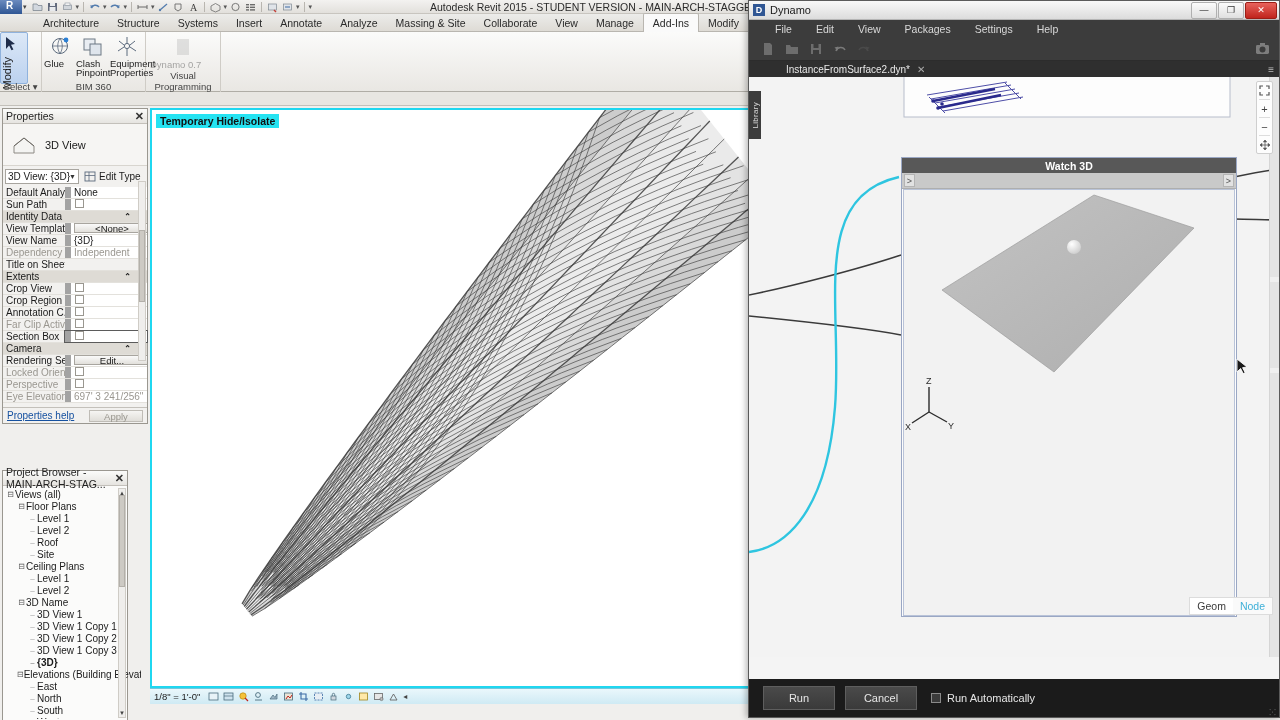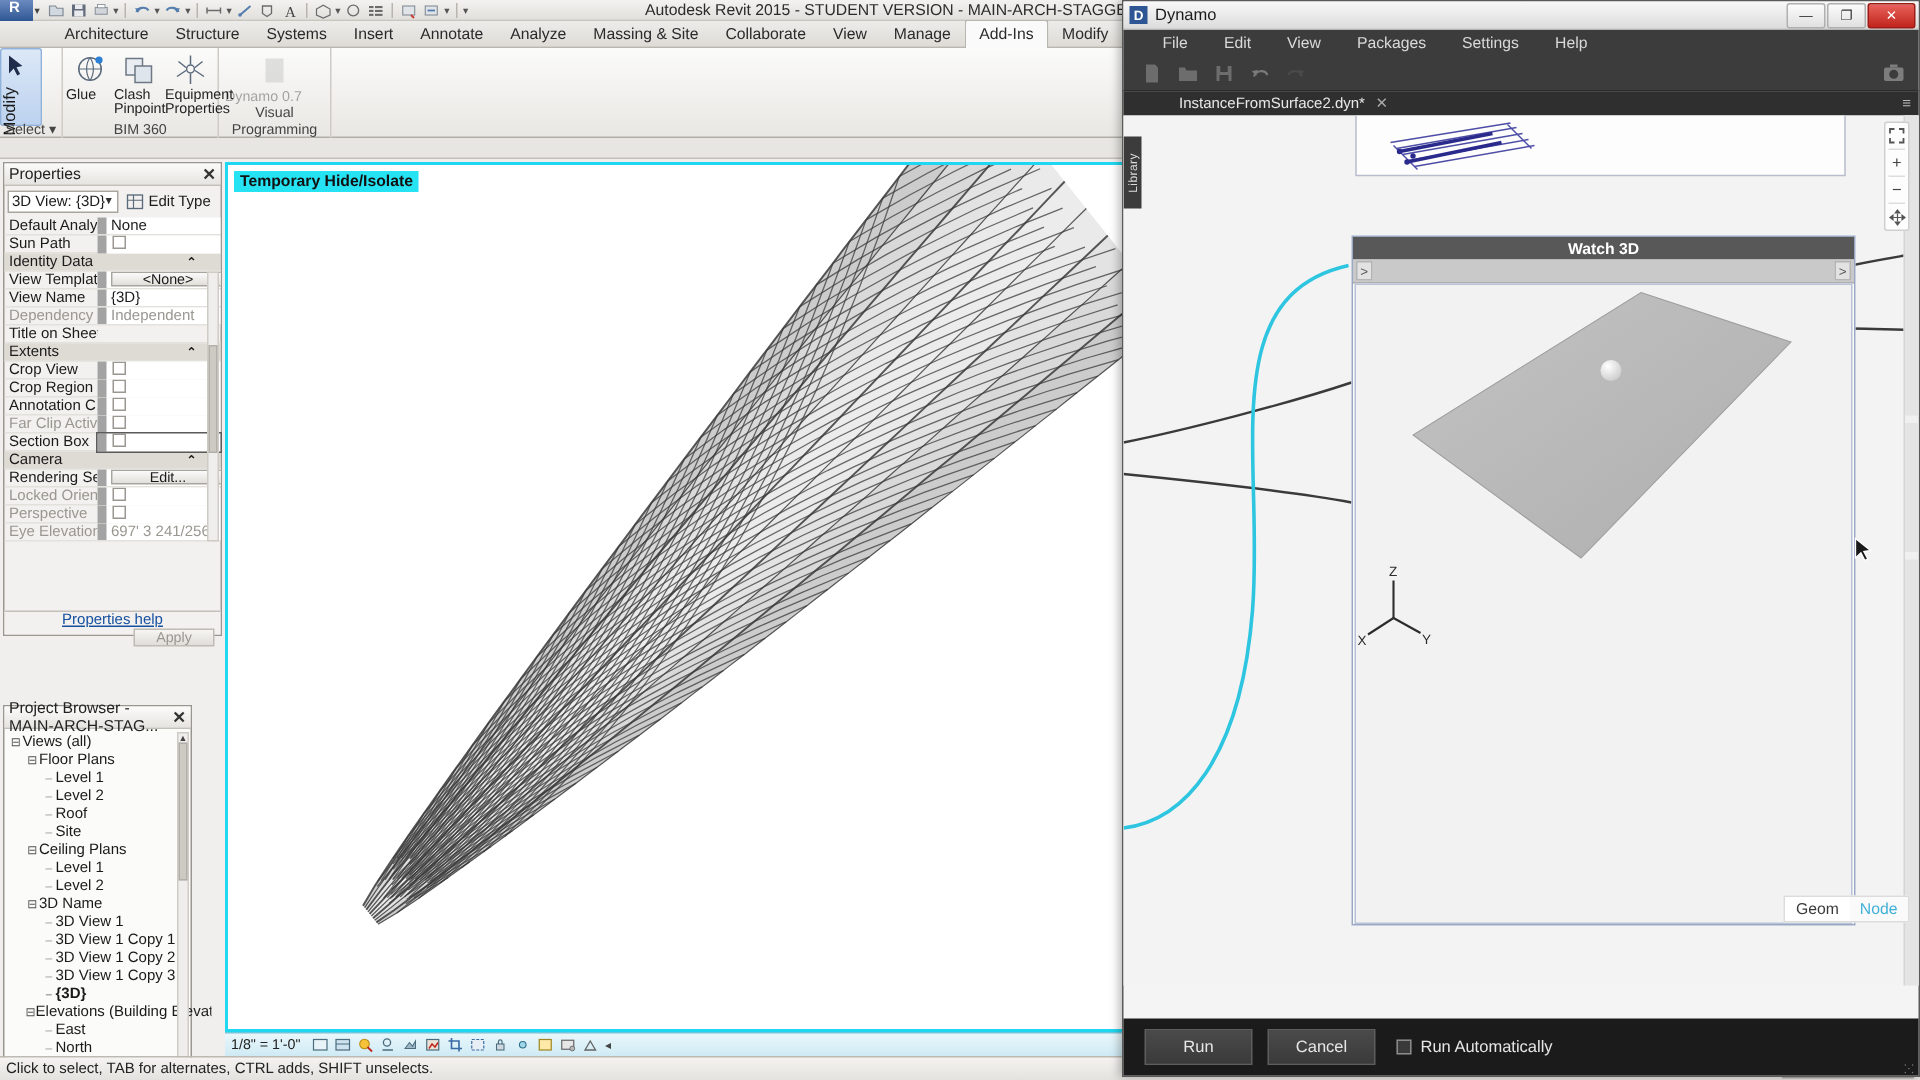--- a/index.html
+++ b/index.html
@@ -102,21 +102,21 @@
   .prow.hdr .chev{ font-size:8px; padding-right:16px; }
   .prow.dim .pname,.prow.dim .pval{ color:#9a9790; }
   .pcheck{ width:9px;height:9px;border:1px solid #9a9790; background:#fff; display:inline-block; margin-left:1px;}
   .pbtn{
     display:inline-block; width:76px; height:10px; line-height:10px; text-align:center;
     background:linear-gradient(#fafafa,#e2e0db); border:1px solid #a8a59f; font-size:9.5px;
   }
   .pfoot{
     position:absolute; bottom:0; left:0; width:100%; height:16px;
     border-top:1px solid #c3c0ba; background:#f2f1ef;
-    display:flex; align-items:center; padding:0 4px; font-size:10px;flex-direction:column;
+    display:flex; align-items:center; padding:0 4px; font-size:10px;
   }
   .pfoot .lnk{ color:#1651a0; text-decoration:underline; }
   .pfoot .apply{
     margin-left:auto; width:54px;height:12px;line-height:12px;text-align:center;
     background:linear-gradient(#f6f5f3,#e0ded9); border:1px solid #bfbcb6; color:#9a9790; font-size:9.5px;
   }
   .pscroll{ position:absolute; right:1px; top:72px; width:8px; height:180px; background:#efeeec; border:1px solid #cfccc6;}
   .pscroll .thumb{ position:absolute; left:0; top:48px; width:6px;height:72px; background:#cdcac4; border:1px solid #b3b0aa;}
 
   
@@ -445,20 +445,27 @@
       <div class="panel-caption">Visual Programming</div>
     </div>
   </div>
 
   <div id="view-strip"></div>
 
   <div id="properties">
     <div class="pal-head">
       <span>Properties</span>
       <span class="x">✕</span>
+    </div>
+    <div class="prop-type">
+      <svg class="house-ico" viewBox="0 0 26 22">
+        <path d="M3 12L13 4l10 8v7H3z" fill="#f4f4f2" stroke="#8d8a84" stroke-width="1"></path>
+        <path d="M3 12L13 4l10 8" fill="none" stroke="#6e6b66" stroke-width="1"></path>
+      </svg>
+      <span>3D View</span>
     </div>
     <div class="type-selector">
       <div class="ts-combo">
         <span>3D View: {3D}</span>
         <span class="arr">▼</span>
       </div>
       <div class="ts-edit">
         <svg width="12" height="11" viewBox="0 0 12 11">
           <rect x="1" y="1" width="10" height="9" fill="none" stroke="#5b6a7d" stroke-width=".9"></rect>
           <line x1="1" y1="4.5" x2="11" y2="4.5" stroke="#5b6a7d" stroke-width=".8"></line>
@@ -815,31 +822,20 @@
     <span class="vi"><svg width="11" height="11" viewBox="0 0 11 11">
           <rect x="1.5" y="2.5" width="8" height="6" fill="#e6e6e6" stroke="#666" stroke-width=".8"></rect>
           <circle cx="8.5" cy="8" r="1.6" fill="#b9b9b9" stroke="#666" stroke-width=".6"></circle>
         </svg></span>
     <span class="vi"><svg width="11" height="11" viewBox="0 0 11 11">
           <path d="M2 9l3.5-6L9 9z" fill="none" stroke="#666" stroke-width=".9"></path>
         </svg></span>
     <span style="font-size:8px;color:#444;">◂</span>
   </div>
 
-  <div id="statusbar">
-    <span>Click to select, TAB for alternates, CTRL adds, SHIFT unselects.</span>
-    <div id="status-right">
-      <span>
-        <svg width="12" height="12" viewBox="0 0 12 12">
-            <path d="M2 2h8L7 6v4L5 9V6z" fill="none" stroke="#3b6ba5" stroke-width="1"></path>
-          </svg>
-      </span>
-      <span id="status-field"></span>
-    </div>
-  </div>
 </div>
 
 <div id="dynamo">
 
   <div id="dyn-title">
     <div class="dlogo">D</div>
     <span class="dtxt">Dynamo</span>
     <div class="wbtns">
       <div class="wbtn">—</div>
       <div class="wbtn">❐</div>

